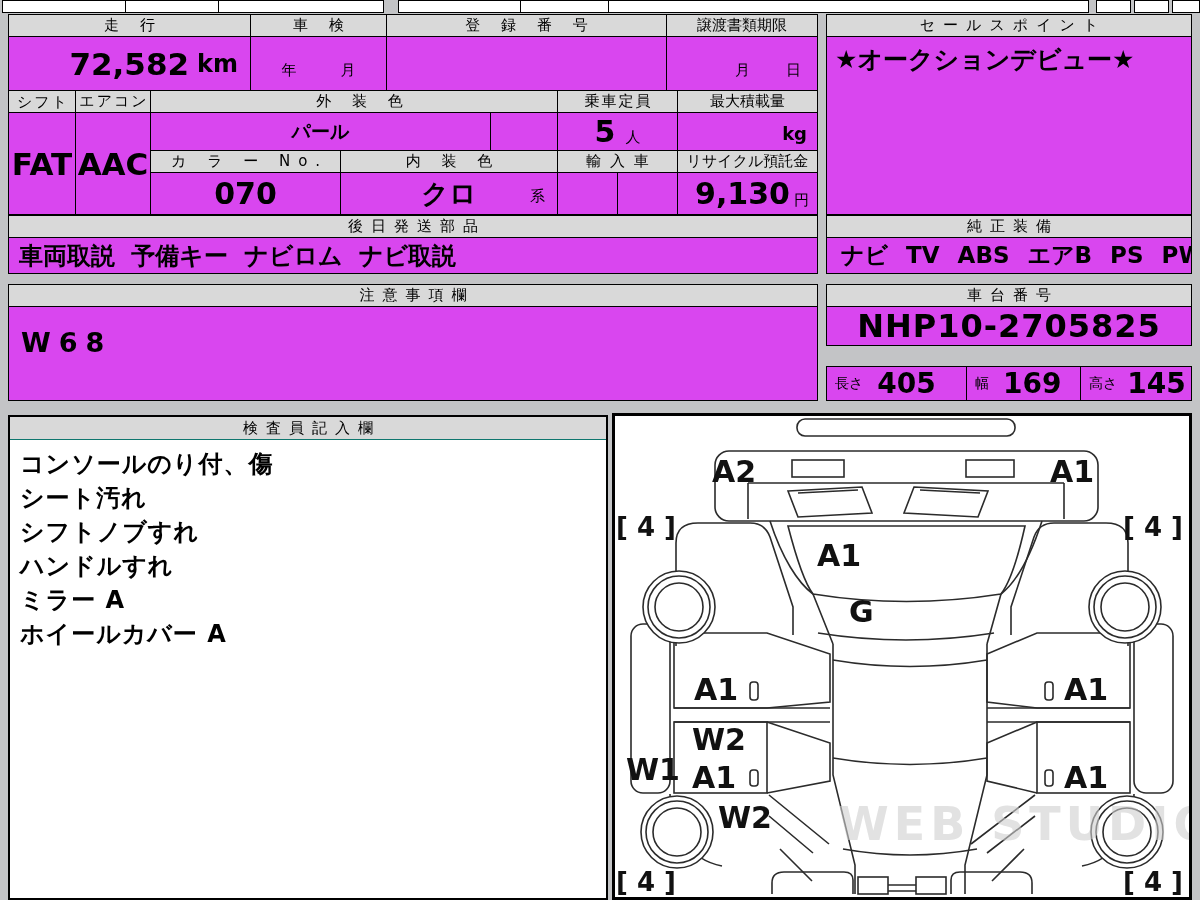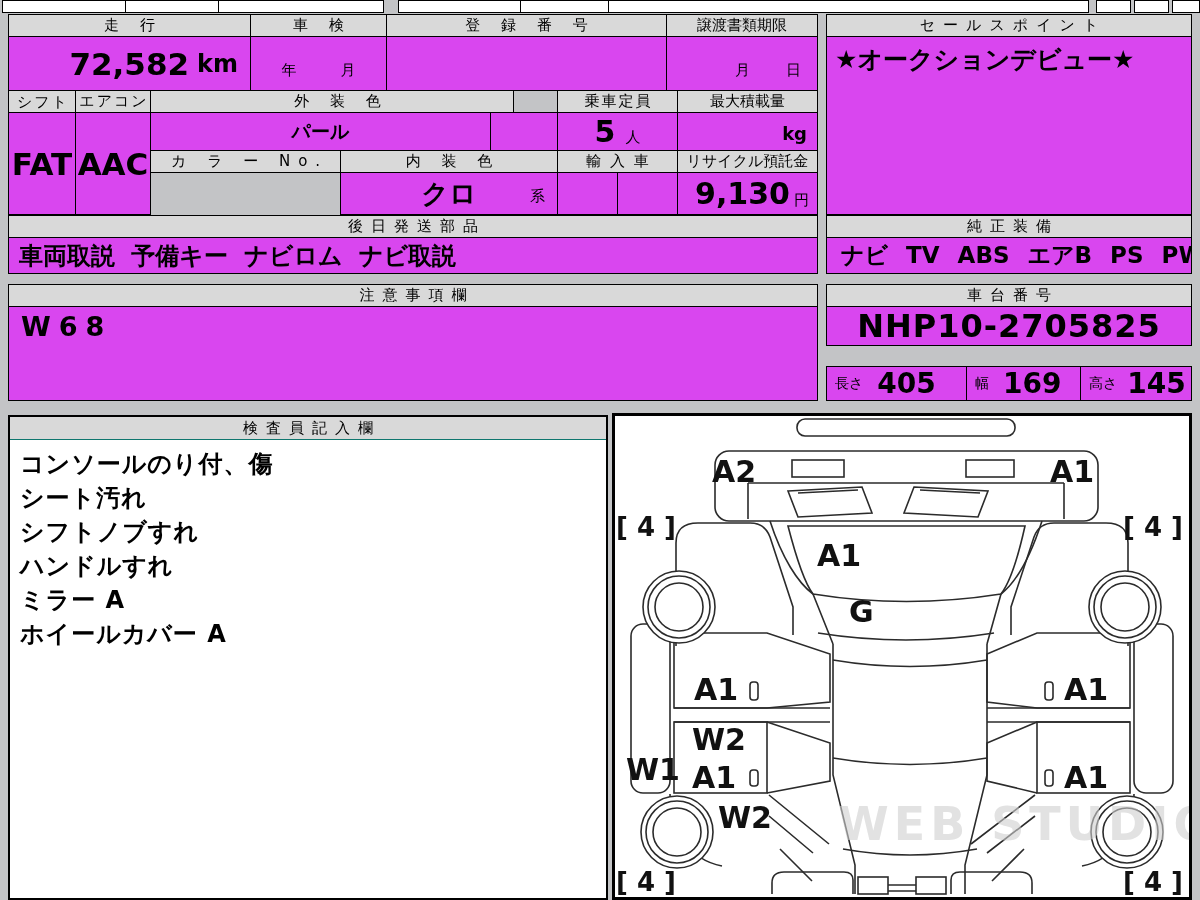--- a/index.html
+++ b/index.html
@@ -62,21 +62,21 @@
     <span>月</span>
       <span>日</span>
   </div>
 
   <div class="cell hdr ls2" style="left:8px;top:90px;width:68px;height:23px;align-items:flex-end;">
       <span>シフト</span>
     </div>
   <div class="cell hdr ls2" style="left:75px;top:90px;width:76px;height:23px;">
       <span>エアコン</span>
     </div>
-  <div class="cell hdr" style="left:150px;top:90px;width:364px;height:23px;padding-left:11px;">
+  <div class="cell hdr" style="left:150px;top:90px;width:408px;height:23px;padding-left:11px;">
       <span>外 装 色</span>
     </div>
   <div class="cell hdr ls2" style="left:557px;top:90px;width:121px;height:23px;">
       <span>乗車定員</span>
     </div>
   <div class="cell hdr ls0" style="left:677px;top:90px;width:141px;height:23px;">
       <span>最大積載量</span>
     </div>
 
   <div class="cell val" style="left:8px;top:112px;width:68px;height:103px;font-size:31px;">
@@ -105,20 +105,23 @@
   <div class="cell hdr" style="left:340px;top:150px;width:218px;height:23px;">
       <span>内 装 色</span>
     </div>
   <div class="cell hdr ls2" style="left:557px;top:150px;width:121px;height:23px;">
       <span>輸 入 車</span>
     </div>
   <div class="cell hdr ls0" style="left:677px;top:150px;width:141px;height:23px;">
       <span>リサイクル預託金</span>
     </div>
 
+  <div class="cell val" style="left:150px;top:172px;width:191px;height:43px;font-size:30px;">
+      <span>070</span>
+    </div>
   <div class="cell val" style="left:340px;top:172px;width:218px;height:43px;font-size:27px;">
     <span>クロ</span>
     <span style="position:absolute;right:12px;bottom:8px;font-size:15px;font-weight:normal;">系</span>
   </div>
   <div class="cell" style="left:557px;top:172px;width:61px;height:43px;"></div>
   <div class="cell" style="left:617px;top:172px;width:61px;height:43px;"></div>
   <div class="cell" style="left:677px;top:172px;width:141px;height:43px;justify-content:flex-end;padding-right:8px;gap:4px;">
     <span class="val" style="font-size:30px;">9,130</span>
       <span style="font-size:15px;padding-top:14px;">円</span>
   </div>
@@ -140,21 +143,21 @@
   <div class="cell hdr" style="left:826px;top:215px;width:366px;height:23px;">
       <span>純正装備</span>
     </div>
   <div class="cell val" style="left:826px;top:237px;width:366px;height:37px;justify-content:flex-start;padding-left:14px;font-size:23px;word-spacing:10px;">
       <span>ナビ TV ABS エアB PS PW</span>
     </div>
 
   <div class="cell hdr" style="left:8px;top:284px;width:810px;height:23px;">
       <span>注意事項欄</span>
     </div>
-  <div class="cell" style="left:8px;top:306px;width:810px;height:95px;align-items:flex-start;justify-content:flex-start;padding:4px 12px;">
+  <div class="cell" style="left:8px;top:306px;width:810px;height:95px;align-items:flex-start;justify-content:flex-start;padding:20px 12px;">
     <span class="val" style="font-size:27px;letter-spacing:8px;">W68</span>
   </div>
 
   <div class="cell hdr" style="left:826px;top:284px;width:366px;height:23px;">
       <span>車台番号</span>
     </div>
   <div class="cell val" style="left:826px;top:306px;width:366px;height:40px;font-size:32px;letter-spacing:1px;">
       <span>NHP10-2705825</span>
     </div>
   <div class="cell" style="left:826px;top:366px;width:141px;height:35px;justify-content:flex-start;padding-left:8px;gap:14px;">

